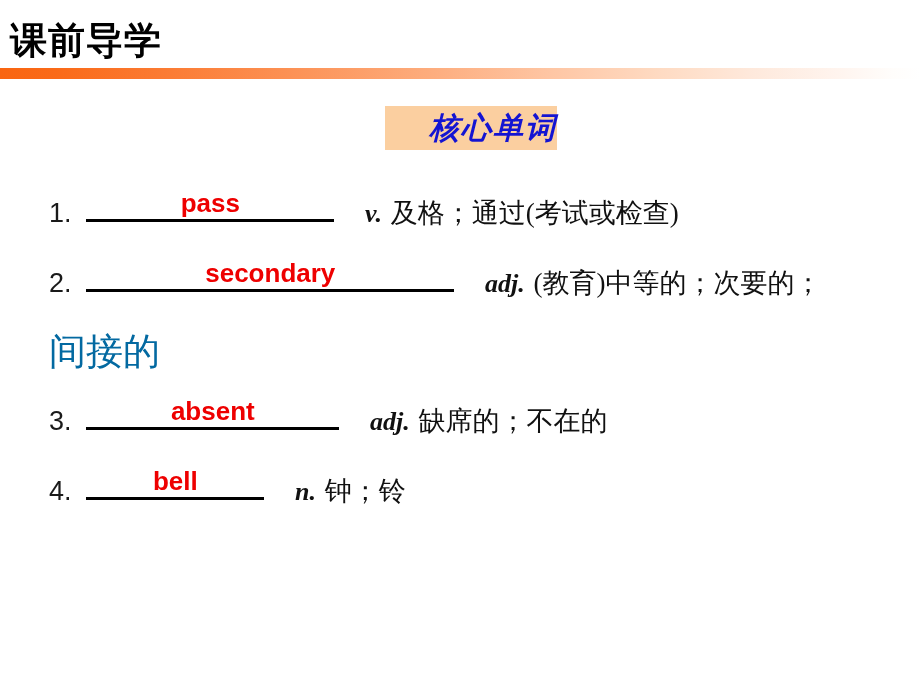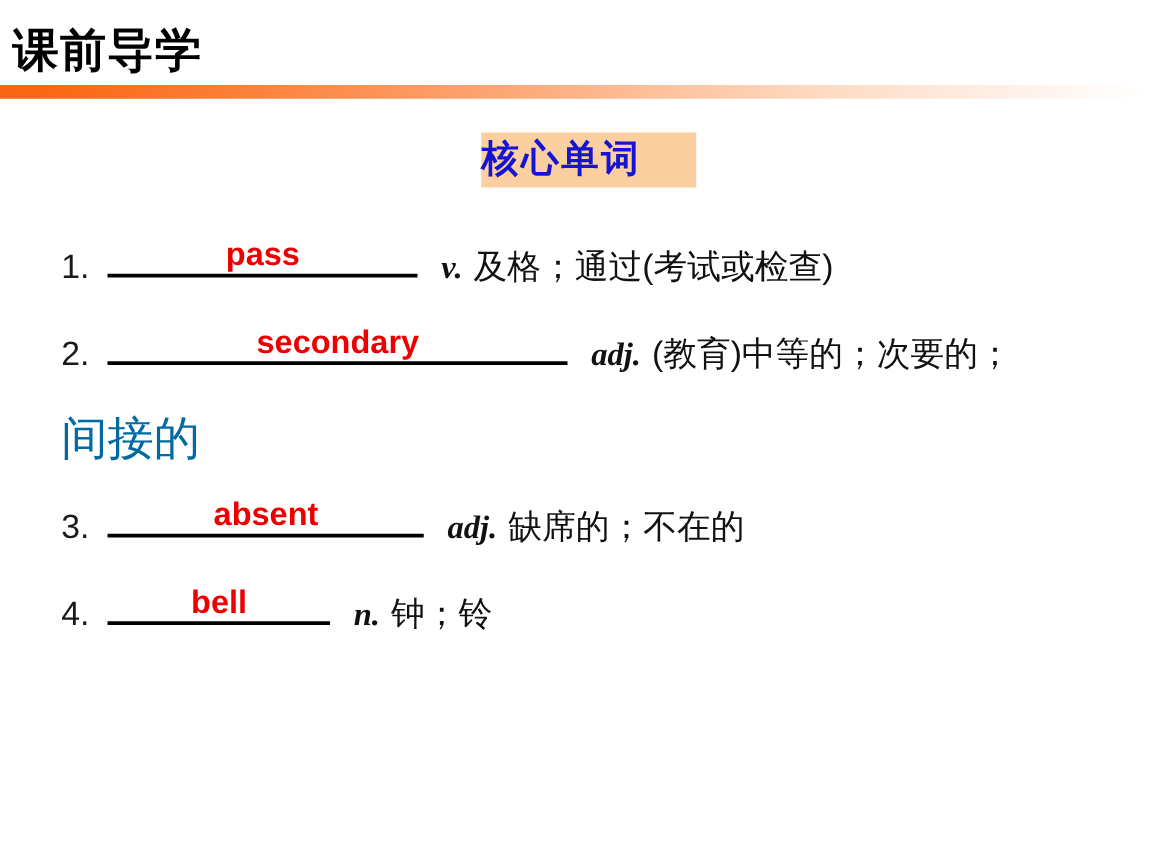--- a/index.html
+++ b/index.html
@@ -59,21 +59,22 @@
   
   .section-chip {
     position: absolute;
     left: 385px;
     top: 106px;
     width: 172px;
     height: 44px;
     background: #fbcfa0;
     display: flex;
     align-items: center;
-    justify-content: flex-start;
+    justify-content: flex-end;
+    font-style: italic;
   }
   .section-chip-label {
     font-family: "Liberation Serif", "DejaVu Serif", serif;
     font-weight: bold;
     font-size: 30px;
     line-height: 32px;
     color: #1414d2;
     letter-spacing: 2px;
     white-space: nowrap;
   }
@@ -97,21 +98,21 @@
     font-family: "Liberation Sans", "DejaVu Sans", sans-serif;
     font-size: 27px;
     color: #1a1a1a;
   }
   
   .blank {
     position: relative;
     display: inline-block;
     vertical-align: baseline;
     height: 34px;
-    margin: 0 4px 0 8px;
+    margin: 0 16px 0 8px;
     border-bottom: 3px solid #000000;
     text-align: center;
   }
   .blank-answer {
     position: absolute;
     left: 0;
     right: 0;
     bottom: 1px;
     font-family: "Liberation Sans", "DejaVu Sans", sans-serif;
     font-weight: bold;
@@ -127,21 +128,21 @@
 
   .pos {
     font-family: "Liberation Serif", "DejaVu Serif", serif;
     font-style: italic;
     font-weight: bold;
     font-size: 26px;
     color: #111111;
     margin-left: 8px;
   }
   .definition {
-    font-family: Liberation Sans, sans-serif;
+    font-family: Liberation Serif, serif;
     font-size: 27px;
     color: #111111;
     margin-left: 2px;
   }
   .continuation {
     position: relative;
     height: 68px;
     line-height: 68px;
     font-family: "Liberation Serif", "DejaVu Serif", serif;
     font-size: 37px;

